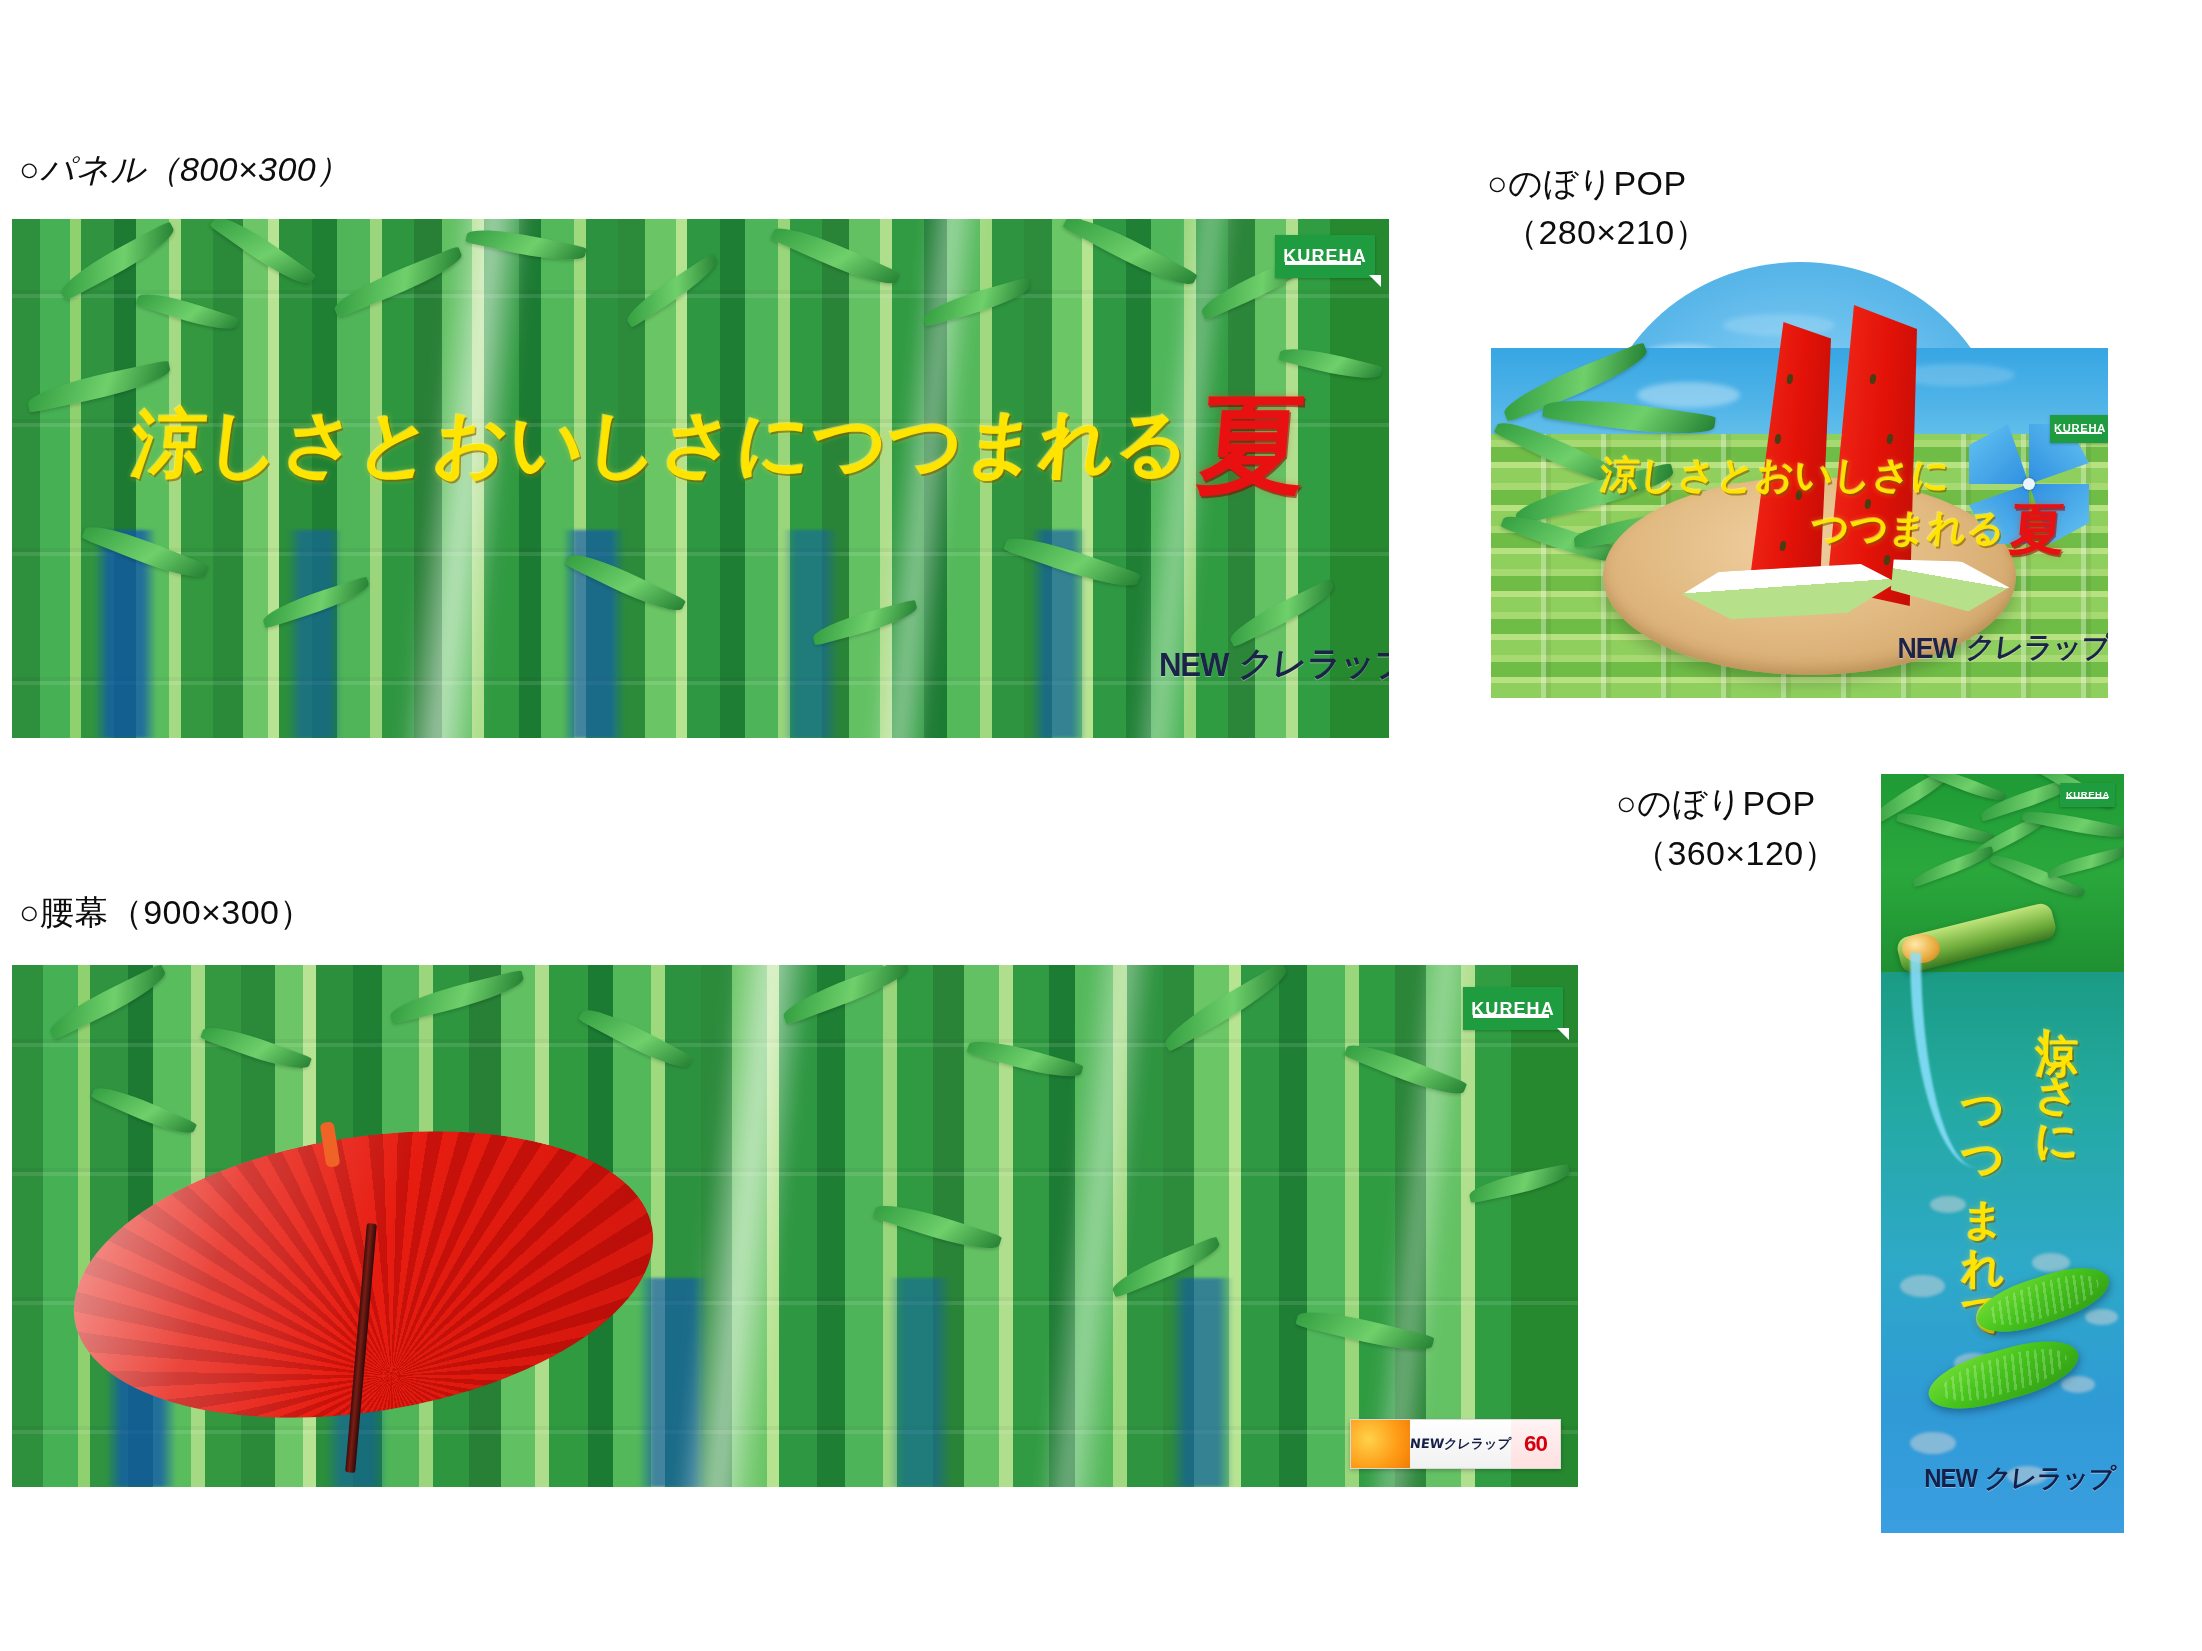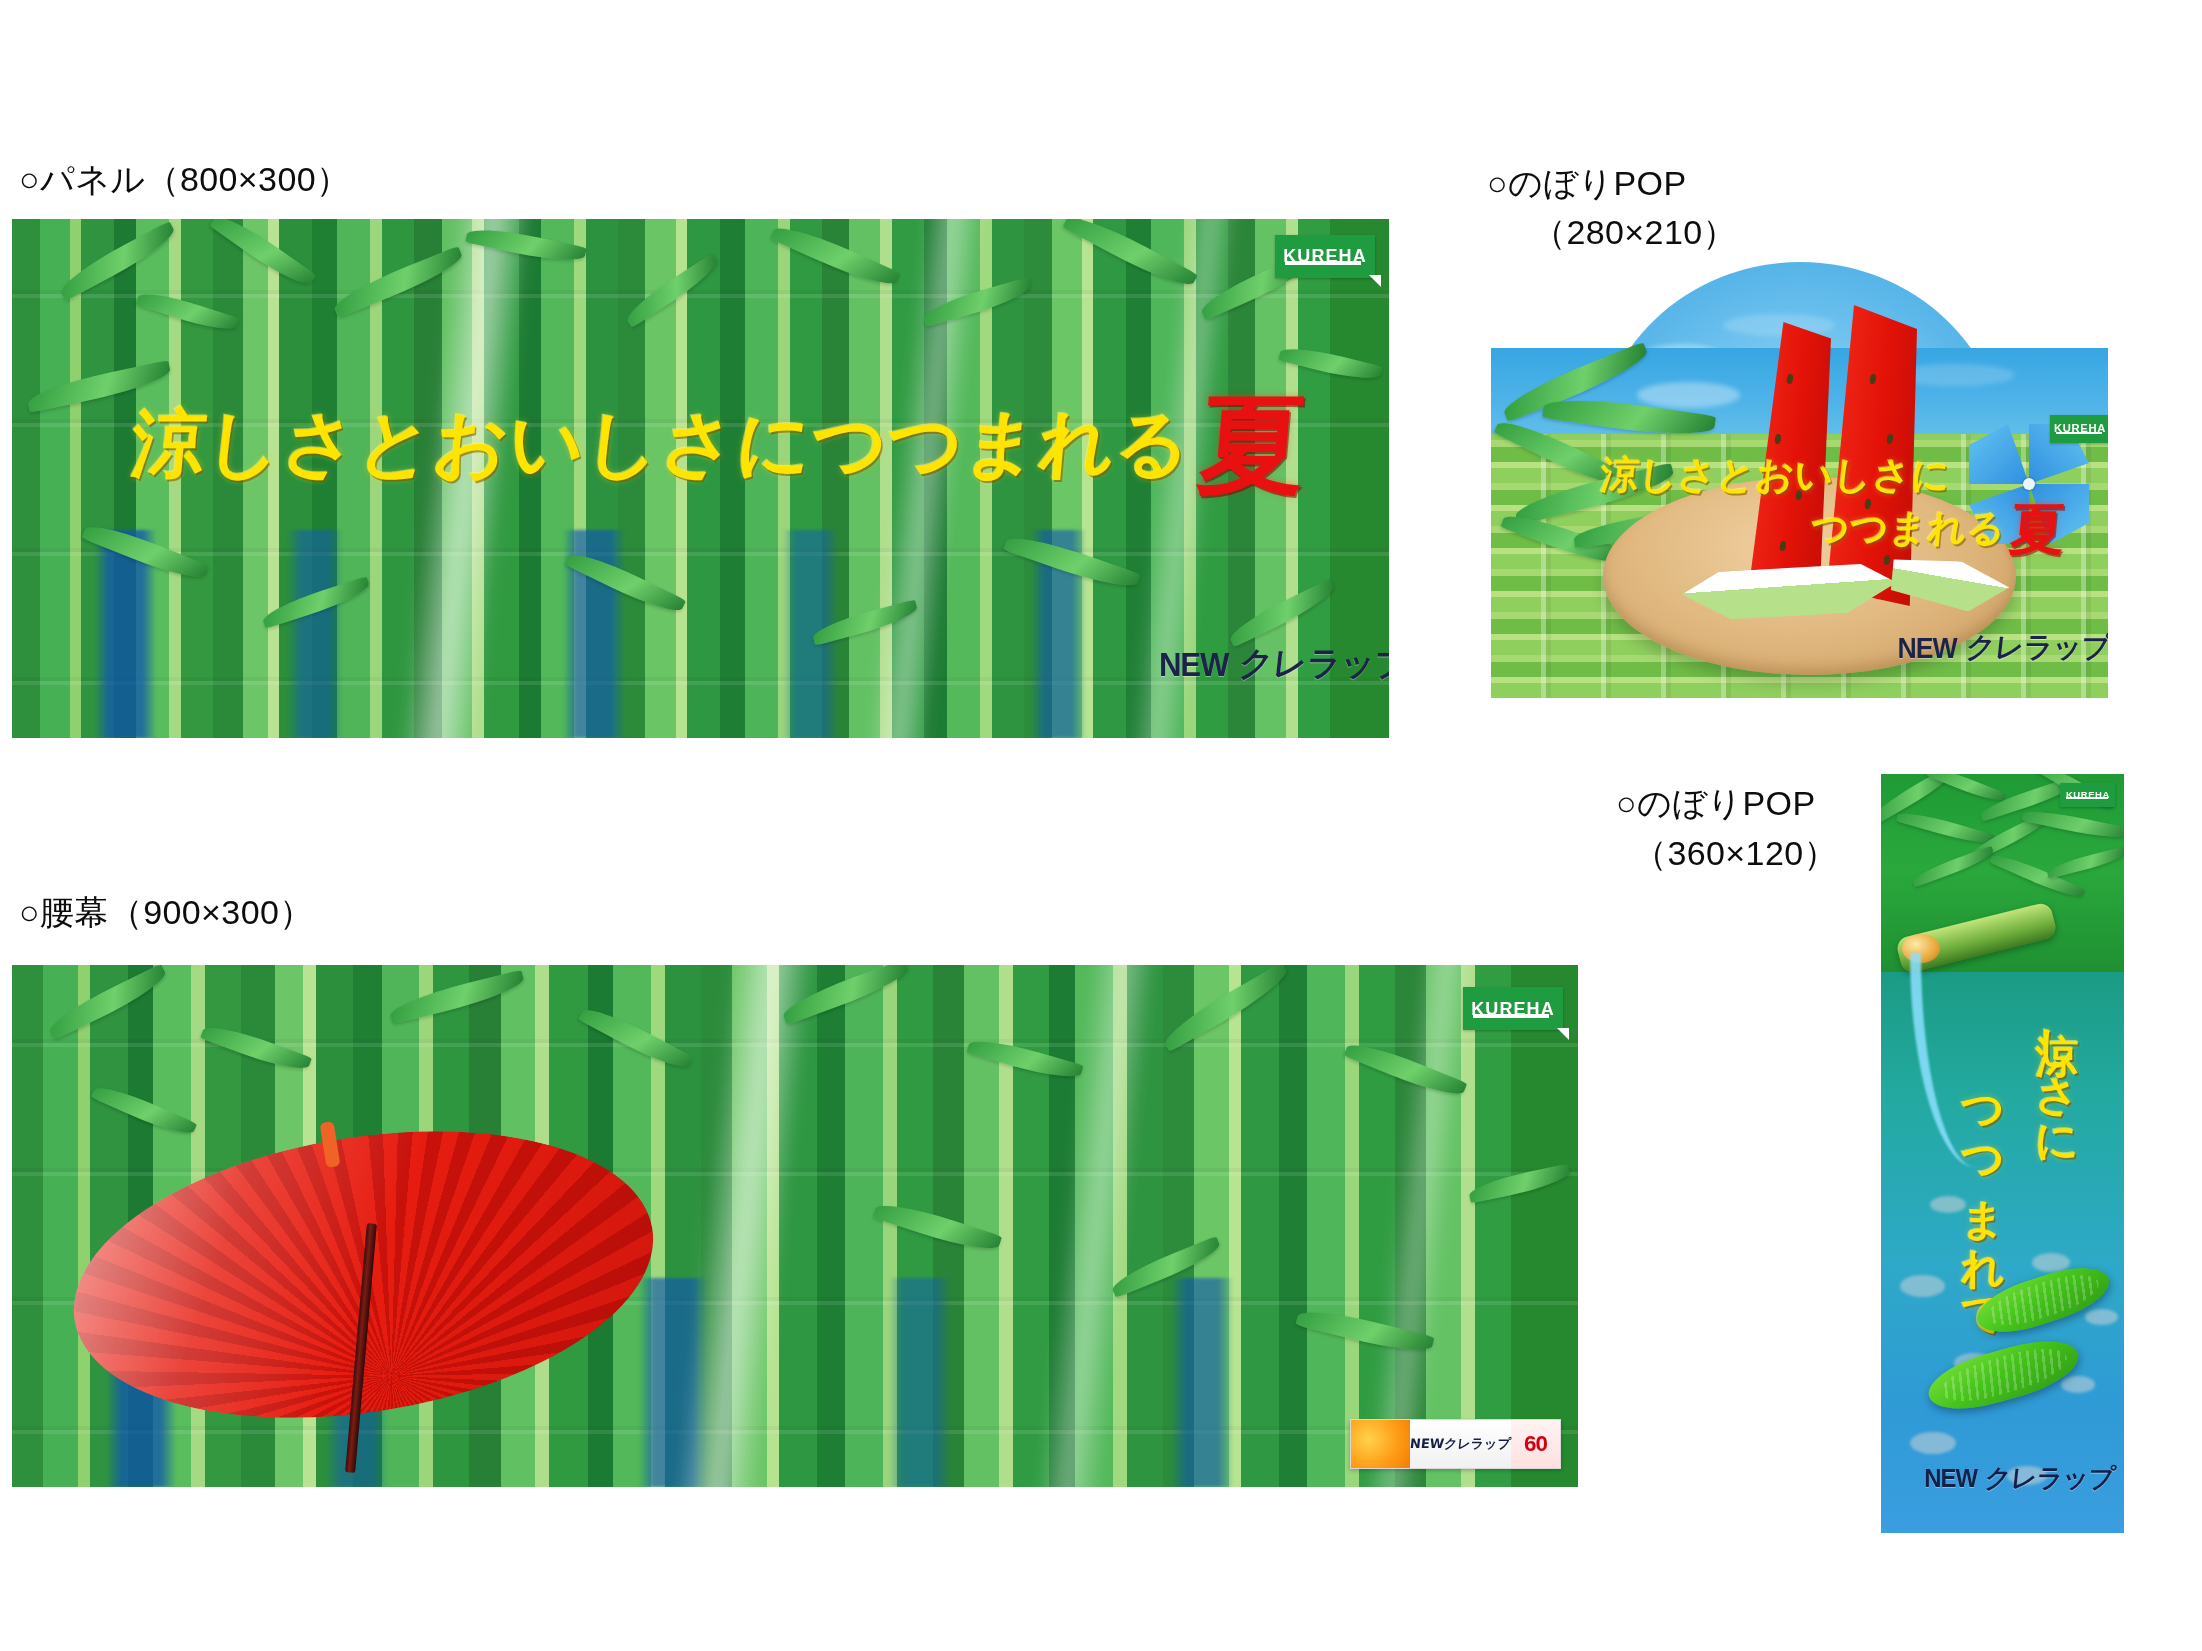--- a/index.html
+++ b/index.html
@@ -265,21 +265,21 @@
   }
   .pack-orange { width:34%; background:radial-gradient(circle at 30% 40%,#ffd24a,#ff9a15 60%,#f07c06); }
   .pack-mid { flex:1; background:linear-gradient(180deg,#ffffff,#f1f1f1); position:relative; display:flex;align-items:center;justify-content:center; }
   .pack-badge { width:28%; background:linear-gradient(180deg,#fff3f3,#ffe0e0); display:flex;align-items:center;justify-content:center; }
   .pack-badge span { color:#d4000c; font-weight:700; font-size:22.4px; line-height:1; letter-spacing:-0.9px;}
   .pack-mid .pm { color:#142048; font-weight:700; font-size:13px; transform:skewX(-6deg); white-space:nowrap; font-family:"DejaVu Sans",sans-serif;}
 </style>
 </head>
 <body>
 
-<div class="label" style="left:19px; top:155px;">○パネル（800×300）</div>
+<div class="label" style="left:19px; top:145px;font-style:italic;">○パネル（800×300）</div>
 
 <div class="art" style="left:12px; top:219px; width:1377px; height:519px;">
   <div class="bamboo"></div>
   <div class="bamboo-nodes"></div>
   <div class="bamboo-blue"></div>
   <div class="lightbeam" style="left:30%;width:77px;"></div>
   <div class="lightbeam" style="left:64%;width:60px;opacity:.75;"></div>
   <div class="lightbeam" style="left:83%;width:52px;opacity:.6;"></div>
   <div class="leaves">
     <div class="leaf" style="left:3%;top:6%;width:129px;height:22.4px;transform:rotate(-28deg);"></div>
@@ -312,21 +312,21 @@
     <div class="karrow"></div>
   </div>
 
   <div class="kurewrap" style="left:1144px; top:422px; font-size:34px;">
     <span class="nw">NEW</span>
     <span class="jp">クレラップ</span>
   </div>
 </div>
 
 <div class="label" style="left:1487px; top:159px;">○のぼりPOP</div>
-<div class="label" style="left:1504px; top:208px;margin-left:28px;">（280×210）</div>
+<div class="label" style="left:1504px; top:208px;">（280×210）</div>
 
 <div class="art" style="left:1491px; top:262px; width:617px; height:436px;">
 
   <div class="pop-dome" style="left:103px; top:0px; width:413px; height:198px;">
     <div class="cloud" style="left:47px; top:82px; width:82px;height:26px;"></div>
     <div class="cloud" style="left:129px; top:52px; width:112px;height:22.4px;opacity:.5;"></div>
     <div class="cloud" style="left:258px; top:95px; width:95px;height:24px;opacity:.55;"></div>
   </div>
 
   <div class="pop-sky" style="left:0; top:86px; width:617px; height:90px;">

